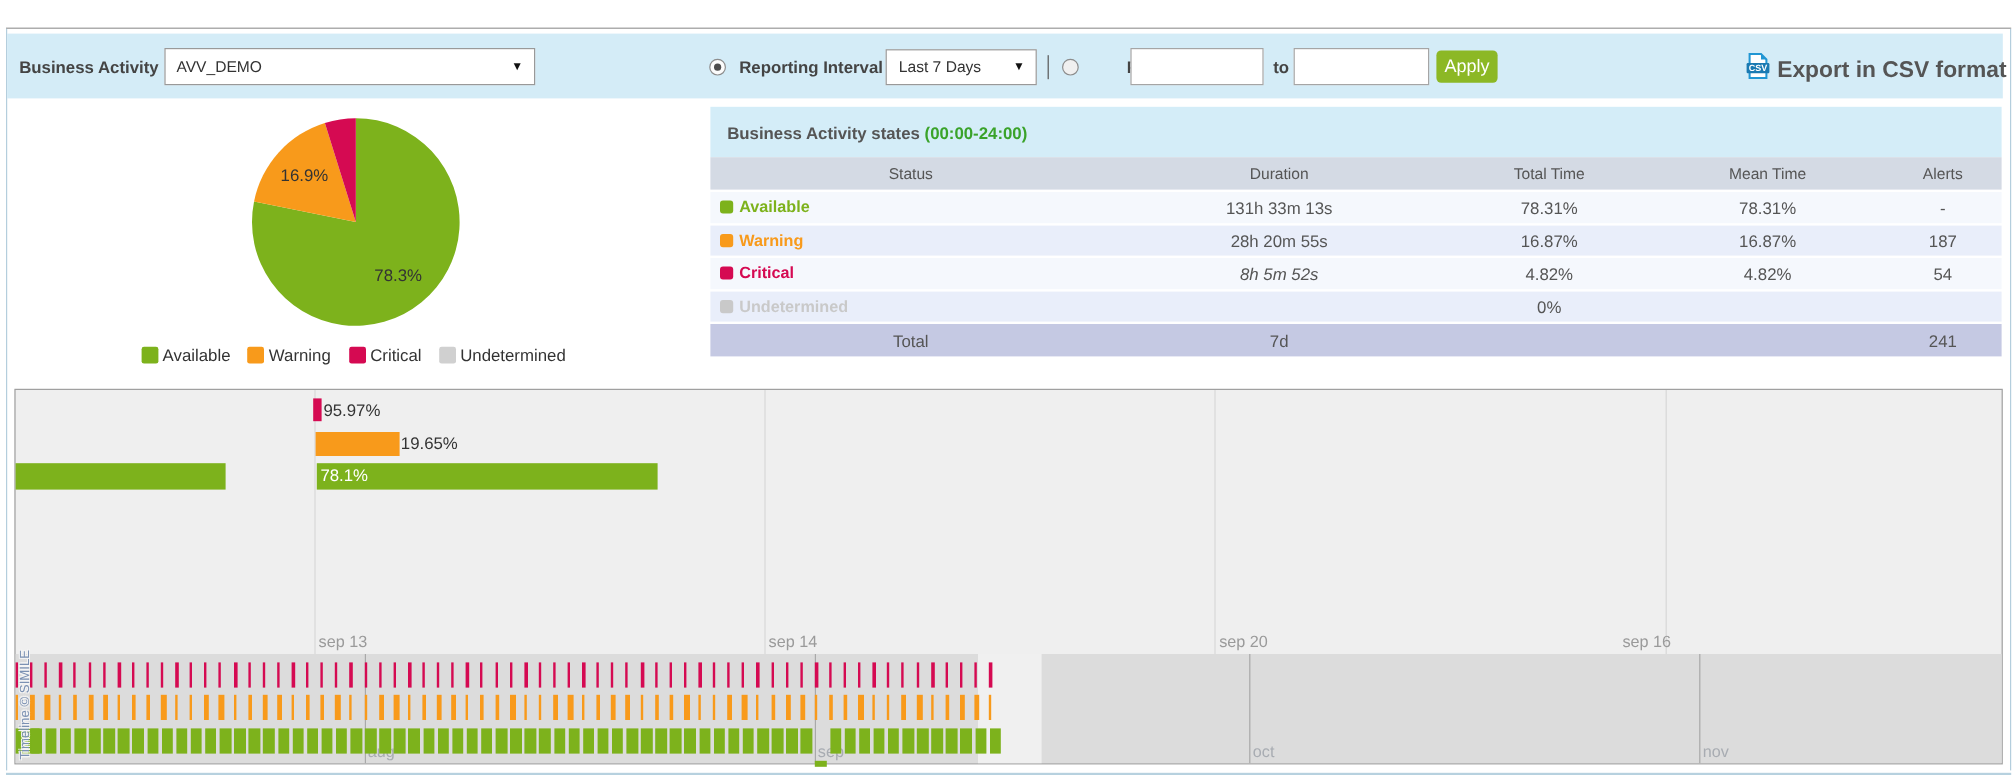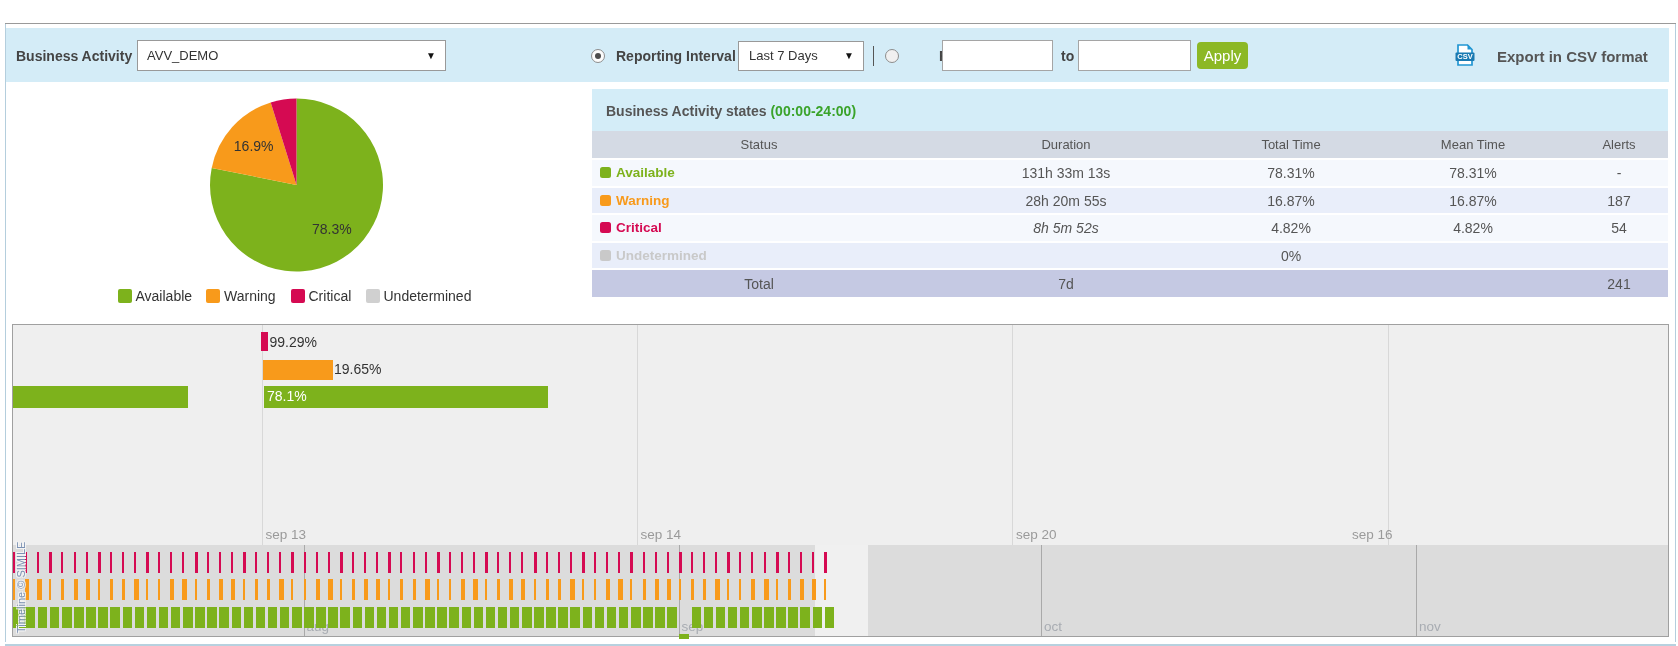--- a/index.html
+++ b/index.html
@@ -37,21 +37,21 @@
 <div class="lbl" style="left:1061px;top:48px;">to</div>
 <div class="abs" style="left:1078px;top:40px;width:111px;height:29px;background:#fff;border:1px solid #a5a5a5;"></div>
 <div class="abs" style="left:1197px;top:42px;width:51px;height:27px;background:#8cb825;border-radius:4px;color:#fff;font-size:15px;text-align:center;line-height:27px;">Apply</div>
 
 <svg class="abs" style="left:1455px;top:44px;" width="20" height="22" viewBox="0 0 20 22">
   <path d="M3 1 L12.5 1 L17 5.5 L17 21 L3 21 Z" fill="#fff" stroke="#2196d3" stroke-width="1.7"></path>
   <path d="M12.5 0.5 L12.5 5.5 L17 5.5 Z" fill="#2196d3"></path>
   <rect x="0.5" y="8.5" width="19" height="8.5" rx="1" fill="#1a7ab2"></rect>
   <text x="10" y="15.3" font-size="7.5" font-weight="bold" fill="#fff" text-anchor="middle" font-family="Liberation Sans">CSV</text>
 </svg>
-<div class="abs b" style="left:1481px;top:48px;font-size:15px;color:#555;margin-left:16px;">Export in CSV format</div>
+<div class="abs b" style="left:1481px;top:48px;font-size:19px;color:#555;">Export in CSV format</div>
 
 <svg class="abs" style="left:0px;top:0px;" width="500" height="320" viewBox="0 0 500 320">
   <path d="M296.5,185.0 L296.50,98.50 A86.5,86.5 0 1 1 211.71,167.90 Z" fill="#7db21c"></path>
   <path d="M296.5,185.0 L211.71,167.90 A86.5,86.5 0 0 1 270.71,102.44 Z" fill="#f89a1b"></path>
   <path d="M296.5,185.0 L270.71,102.44 A86.5,86.5 0 0 1 296.50,98.50 Z" fill="#d50a52"></path>
 </svg>
 <div class="cell" style="left:253.7px;top:138px;font-size:14px;color:#333;">16.9%</div>
 <div class="cell" style="left:331.8px;top:221px;font-size:14px;color:#333;">78.3%</div>
 
 <div class="abs" style="left:118px;top:288.5px;width:14px;height:14px;border-radius:2px;background:#7db21c;"></div>
@@ -116,21 +116,21 @@
 <div class="dl" style="left:306.5px;top:619px;color:#a8acb2;">aug</div>
 <div class="abs" style="left:678.5px;top:545px;width:1px;height:91px;background:#a9a9a9;"></div>
 <div class="dl" style="left:681.5px;top:619px;color:#a8acb2;">sep</div>
 <div class="abs" style="left:1041px;top:545px;width:1px;height:91px;background:#a9a9a9;"></div>
 <div class="dl" style="left:1044px;top:619px;color:#a8acb2;">oct</div>
 <div class="abs" style="left:1416px;top:545px;width:1px;height:91px;background:#a9a9a9;"></div>
 <div class="dl" style="left:1419px;top:619px;color:#a8acb2;text-align:right;">nov</div>
 
 <div class="abs" style="left:13px;top:386px;width:174.5px;height:21.5px;background:#7db21c;"></div>
 <div class="abs" style="left:260.5px;top:331.5px;width:7.5px;height:19.5px;background:#d50a52;"></div>
-<div class="abs" style="left:269.5px;top:333.5px;font-size:14px;color:#333;">99.29%</div>
+<div class="abs" style="left:269.5px;top:333.5px;font-size:14px;color:#333;">95.97%</div>
 <div class="abs" style="left:262.5px;top:359.5px;width:70px;height:20px;background:#f89a1b;"></div>
 <div class="abs" style="left:334px;top:361px;font-size:14px;color:#333;">19.65%</div>
 <div class="abs" style="left:264px;top:386px;width:283.5px;height:21.5px;background:#7db21c;"></div>
 <div class="abs" style="left:267px;top:388px;font-size:14px;color:#fff;">78.1%</div>
 
 <div class="tk" style="left:13.0px;top:552px;width:2px;height:21px;background:#d50a52"></div>
 <div class="tk" style="left:13.0px;top:579px;width:2px;height:21px;background:#f89a1b"></div>
 <div class="tk" style="left:13.0px;top:606.5px;width:20px;height:21px;background:#7db21c"></div>
 <div class="tk" style="left:25.1px;top:552px;width:2px;height:21px;background:#d50a52"></div>
 <div class="tk" style="left:25.1px;top:579px;width:4px;height:21px;background:#f89a1b"></div>

